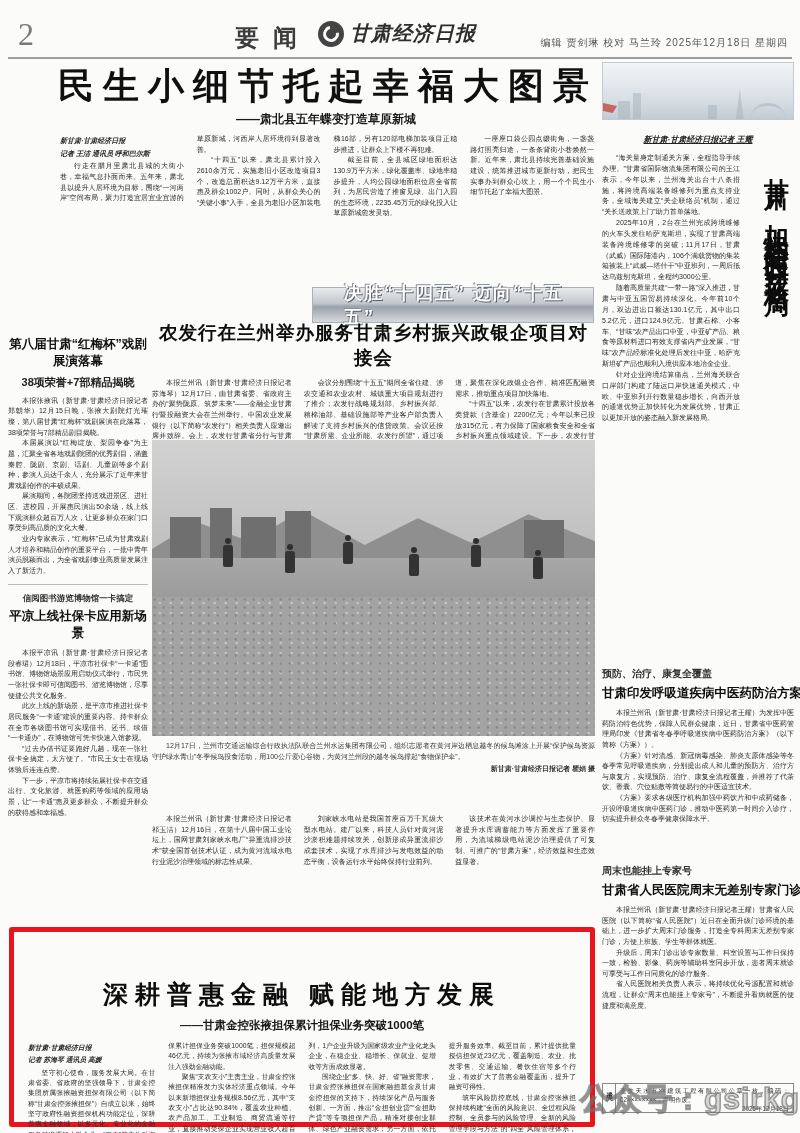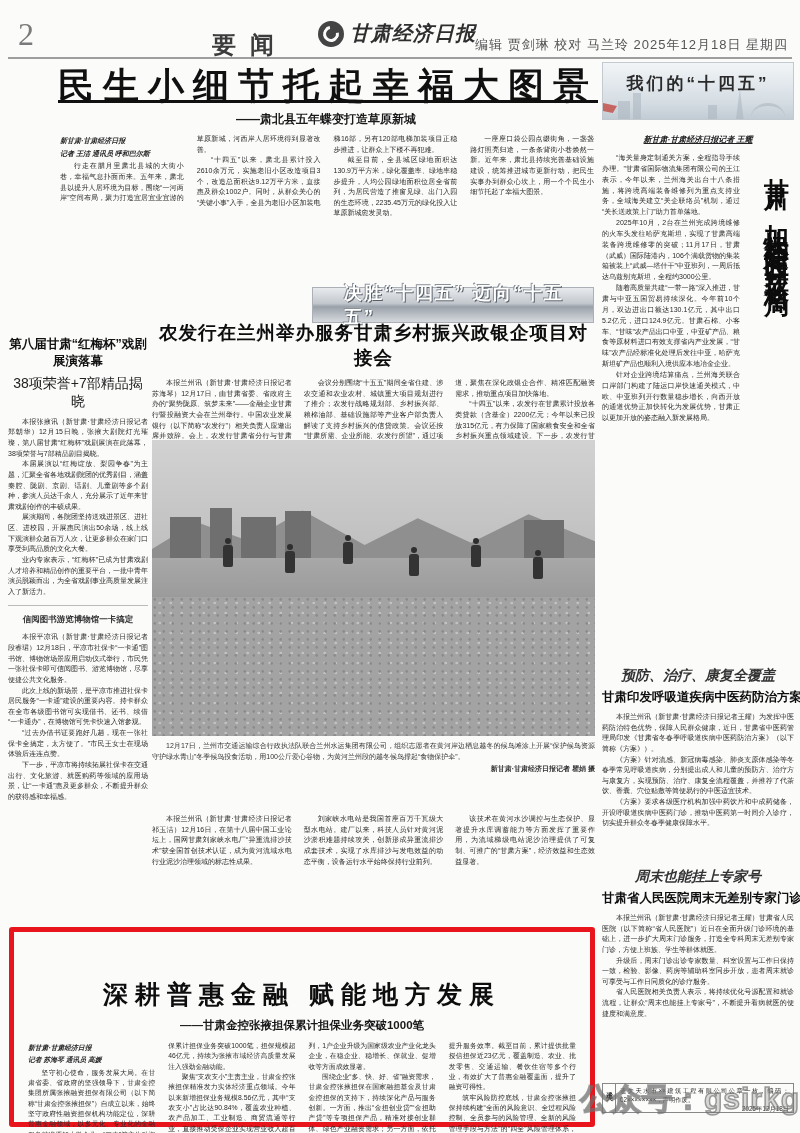--- a/index.html
+++ b/index.html
@@ -2,48 +2,48 @@
 <html lang="zh"><head>
 <meta charset="utf-8">
 <style>
   * { margin:0; padding:0; box-sizing:border-box; }
   html,body { width:800px; height:1133px; }
   body { font-family:"Liberation Sans","DejaVu Sans",sans-serif; background:#e9e9e9; }
   #paper { position:relative; width:800px; height:1133px; background:#fbfbfa; overflow:hidden; color:#222; }
 
   
   .page-num { position:absolute; left:18px; top:16px; font-size:32px; color:#7a7a7a; font-family:"Liberation Serif","DejaVu Serif",serif; }
-  .section-name { position:absolute; left:212px; top:22px; font-size:24px; font-weight:bold; letter-spacing:14px; color:#3c3c3c;margin-top:7px; }
+  .section-name { position:absolute; left:235px; top:22px; font-size:24px; font-weight:bold; letter-spacing:14px; color:#3c3c3c; }
   .masthead { position:absolute; left:318px; top:20px; display:flex; align-items:center; gap:6px; }
   .logo-circle { width:26px; height:26px; border-radius:50%; background:#444; position:relative; }
   .logo-circle::after { content:""; position:absolute; inset:5px; border-radius:50%; border:3px solid #fbfbfa; border-top-color:transparent; transform:rotate(35deg); }
   .paper-name { font-size:20px; font-weight:bold; font-style:italic; color:#2e2e2e; letter-spacing:1px; font-family:"Liberation Serif","DejaVu Serif",serif; }
-  .edition-meta { position:absolute; right:12px; top:36px; font-size:13px; color:#555; letter-spacing:1px; }
+  .edition-meta { position:absolute; right:12px; top:36px; font-size:10px; color:#555; letter-spacing:1px; }
   .head-rule { position:absolute; left:8px; right:8px; top:57px; border-top:2px solid #9e9e9e; }
 
   
   .btxt p { font-size:7px; line-height:1.52; text-align:justify; text-indent:2em; color:#2a2a2a; }
   .byline-line { font-size:7.5px; font-weight:bold; text-align:center; text-indent:0 !important; font-style:italic; margin:2px 0; }
 
   
   .lead { position:absolute; left:58px; top:62px; width:536px; }
-  .lead h1 { font-size:36px; font-weight:bold; letter-spacing:9px; text-align:center; color:#101010; white-space:nowrap;text-decoration:underline; }
+  .lead h1 { font-size:36px; font-weight:bold; letter-spacing:9px; text-align:center; color:#101010; white-space:nowrap; }
   .lead .sub { font-size:12px; font-weight:bold; text-align:center; margin-top:0; color:#1a1a1a; }
   .lead-body { position:absolute; left:60px; top:134px; width:534px; height:194px; column-count:4; column-gap:13px; }
 
   .slogan-banner { position:absolute; left:312px; top:287px; width:282px; height:36px;
     background:linear-gradient(180deg,#e8eaed 0%,#c3c8ce 45%,#9aa1a9 55%,#d6dade 100%);
     border:1px solid #aab0b6; display:flex; align-items:center; justify-content:center;padding-left:31px; }
   .slogan-banner span { font-size:18px; font-weight:bold; letter-spacing:2px; color:#fff;
     text-shadow:1px 1px 0 #5a6068, -1px -1px 0 #8a9098; }
 
   
   .sidebar { position:absolute; left:8px; top:336px; width:140px; }
   .sb-title { font-size:12.5px; font-weight:bold; text-align:center; line-height:1.35; color:#111; }
-  .sb-subhead { font-size:14px; font-weight:normal; text-align:center; margin:5px 0 6px; color:#222; }
+  .sb-subhead { font-size:11px; font-weight:bold; text-align:center; margin:5px 0 6px; color:#222; }
   .sb-kicker { font-size:8.5px; font-weight:bold; text-align:center; color:#333; margin-bottom:3px; }
   .sb-divider { border-top:1px solid #bbb; margin:8px 0; }
 
   
   .mid { position:absolute; left:152px; top:320px; width:443px; }
   .mid-h2 { font-size:18.5px; font-weight:bold; text-align:center; letter-spacing:1px; color:#0d0d0d; }
   .cols3 { column-count:3; column-gap:12px; margin-top:8px; }
 
   
   .photo { position:absolute; left:152px; top:440px; width:443px; height:296px; background:#b9b9b9; overflow:hidden; filter:grayscale(1); }
@@ -77,21 +77,21 @@
   .plan-banner .t { position:relative; z-index:2; display:block; text-align:center; margin-top:9px; font-size:17px; font-weight:bold; letter-spacing:3px; color:#2b2b2b; }
   .sky { position:absolute; bottom:0; background:#aab4bd; opacity:.55; z-index:1; }
   .plan-red { position:absolute; left:0; bottom:6px; width:14px; height:10px; background:#c34a42; opacity:.8; clip-path:polygon(0 0,100% 30%,70% 100%,0 80%); }
   .rail-byline { font-size:8px; font-weight:bold; font-style:italic; text-align:center; margin:14px 0 8px;text-decoration:underline; }
   .rail-flex { display:flex; gap:8px; height:500px; }
   .rail-text { width:138px; height:100%; overflow:hidden; }
   .rail-text p { font-size:7px; line-height:1.55; text-align:justify; text-indent:2em; color:#2a2a2a; }
   .vert-title { width:46px; writing-mode:vertical-rl; font-size:25px; font-weight:bold; letter-spacing:7px; color:#0c0c0c; margin-top:4px; }
 
   .rail-art { margin-top:14px; }
-  .rail-art .kicker { font-size:14px; font-weight:bold; text-align:center; color:#333;font-style:italic; }
+  .rail-art .kicker { font-size:10px; font-weight:bold; text-align:left; color:#333; }
   .rail-art h3 { font-size:12.5px; font-weight:bold; text-align:center; margin:4px 0 6px; color:#0e0e0e; white-space:nowrap; }
   .rail-art .btxt { height:142px; overflow:hidden; }
 
   
   .notice { position:absolute; left:602px; top:1083px; width:192px; height:30px; border:1px solid #888; display:flex; background:#fcfcfb; }
   .notice .tab { writing-mode:vertical-rl; font-size:7px; font-weight:bold; border-right:1px solid #888; padding:2px 1px; color:#333; letter-spacing:2px; }
   .notice .ntxt { flex:1; padding:2px 4px; font-size:6.3px; line-height:1.45; color:#333; text-align:justify; }
   .notice .ndate { display:block; text-align:right; }
 
   
@@ -136,20 +136,21 @@
     <div class="sb-title">第八届甘肃“红梅杯”戏剧展演落幕</div>
     <div class="sb-subhead">38项荣誉+7部精品揭晓</div>
     <div class="btxt">
         <p>本报张掖讯（新甘肃·甘肃经济日报记者郑朝华）12月15日晚，张掖大剧院灯光璀璨，第八届甘肃“红梅杯”戏剧展演在此落幕，38项荣誉与7部精品剧目揭晓。</p>
         <p>本届展演以“红梅绽放、梨园争春”为主题，汇聚全省各地戏剧院团的优秀剧目，涵盖秦腔、陇剧、京剧、话剧、儿童剧等多个剧种，参演人员达千余人，充分展示了近年来甘肃戏剧创作的丰硕成果。</p>
         <p>展演期间，各院团坚持送戏进景区、进社区、进校园，开展惠民演出50余场，线上线下观演群众超百万人次，让更多群众在家门口享受到高品质的文化大餐。</p>
         <p>业内专家表示，“红梅杯”已成为甘肃戏剧人才培养和精品创作的重要平台，一批中青年演员脱颖而出，为全省戏剧事业高质量发展注入了新活力。</p>
       </div>
     <div class="sb-divider"></div>
     <div class="sb-kicker">信阅图书游览博物馆一卡搞定</div>
+    <div class="sb-title">平凉上线社保卡应用新场景</div>
     <div style="margin-top:6px" class="btxt">
         <p>本报平凉讯（新甘肃·甘肃经济日报记者段睿珺）12月18日，平凉市社保卡“一卡通”图书馆、博物馆场景应用启动仪式举行，市民凭一张社保卡即可信阅图书、游览博物馆，尽享便捷公共文化服务。</p>
         <p>此次上线的新场景，是平凉市推进社保卡居民服务“一卡通”建设的重要内容。持卡群众在全市各级图书馆可实现借书、还书、续借“一卡通办”，在博物馆可凭卡快速入馆参观。</p>
         <p>“过去办借书证要跑好几趟，现在一张社保卡全搞定，太方便了。”市民王女士在现场体验后连连点赞。</p>
         <p>下一步，平凉市将持续拓展社保卡在交通出行、文化旅游、就医购药等领域的应用场景，让“一卡通”惠及更多群众，不断提升群众的获得感和幸福感。</p>
       </div>
   </div>
 
   <div class="mid">
     <div class="mid-h2">农发行在兰州举办服务甘肃乡村振兴政银企项目对接会</div>
@@ -218,21 +219,20 @@
           <p>坚守初心使命，服务发展大局。在甘肃省委、省政府的坚强领导下，甘肃金控集团所属张掖融资担保有限公司（以下简称“甘肃金控张掖担保”）自成立以来，始终坚守政府性融资担保机构功能定位，深耕普惠金融领域，以多元化、专业化的金融服务精准缓解小微企业、“三农”等主体融资难题。截至今年11月底，甘肃金控张掖担保累计担保业务突破1000笔，担保规模超46亿元，持续为张掖市域经济高质量发展注入强劲金融动能。</p>
           <p>聚焦“支农支小”主责主业，甘肃金控张掖担保精准发力实体经济重点领域。今年以来新增担保业务规模8.56亿元，其中“支农支小”占比达90.84%，覆盖农业种植、农产品加工、工业制造、商贸流通等行业，直接推动受保企业实现营业收入超百亿元，带动就业岗位上万个；成功培育15户企业跻身省级农业产业化龙头企业序列，1户企业升级为国家级农业产业化龙头企业，在稳企业、稳增长、保就业、促增收等方面成效显著。</p>
           <p>围绕企业“多、快、好、省”融资需求，甘肃金控张掖担保在国家融担基金及甘肃金控担保的支持下，持续深化产品与服务创新。一方面，推出“金担创业贷”“金担助产贷”等专项担保产品，精准对接创业群体、绿色产业融资需求；另一方面，依托“兴陇快贷”“国担快贷”“金担e贷”等线上产品和批量化服务模式，大幅压缩审批周期，提升服务效率。截至目前，累计提供批量授信担保近23亿元，覆盖制造、农业、批发零售、交通运输、餐饮住宿等多个行业，有效扩大了普惠金融覆盖面，提升了融资可得性。</p>
           <p>筑牢风险防控底线，甘肃金控张掖担保持续构建“全面的风险意识、全过程风险控制、全员参与的风险管理、全新的风险管理手段与方法”的“四全”风险管理体系，将风险管控贯穿业务始终。在业务准入环节，通过“一企一策”定制方案，严把担保质量关；在贷后管理环节，实时跟踪企业经营状况并精准施策。对因经营困难暂时无法还款的客户，协调银行通过多种方式继续支持企业发展；对已代偿项目成立专班，联合法院、律师等专业力量稳妥追偿，最大限度挽回损失，夯实普惠金融服务安全基础。站在新起点，甘肃金控张掖担保将深度融入张掖市域经济发展大局，持续加大对小微企业、“三农”主体及战略性新兴产业的扶持力度，以更优质高效的担保服务，为地方实体经济高质量发展贡献更多金控力量。</p>
         </div>
     </div>
   </div>
 
   <div class="rail">
     <div class="plan-banner">
-      <span class="t">我们的“十四五”</span>
       <div class="sky" style="left:8%; width:6%; height:18px;"></div>
       <div class="sky" style="left:16%; width:4%; height:26px;"></div>
       <div class="sky" style="left:55%; width:5%; height:14px;"></div>
       <div class="sky" style="left:70%; width:4%; height:30px; clip-path:polygon(50% 0,100% 100%,0 100%);"></div>
       <div class="sky" style="left:78%; width:18%; height:16px; border-radius:100% 100% 0 0/180% 180% 0 0; background:transparent; border-top:3px solid #aab4bd;"></div>
       <div class="plan-red"></div>
     </div>
     <div class="rail-byline">新甘肃·甘肃经济日报记者 王耀</div>
     <div class="rail-flex">
       <div class="rail-text btxt">

